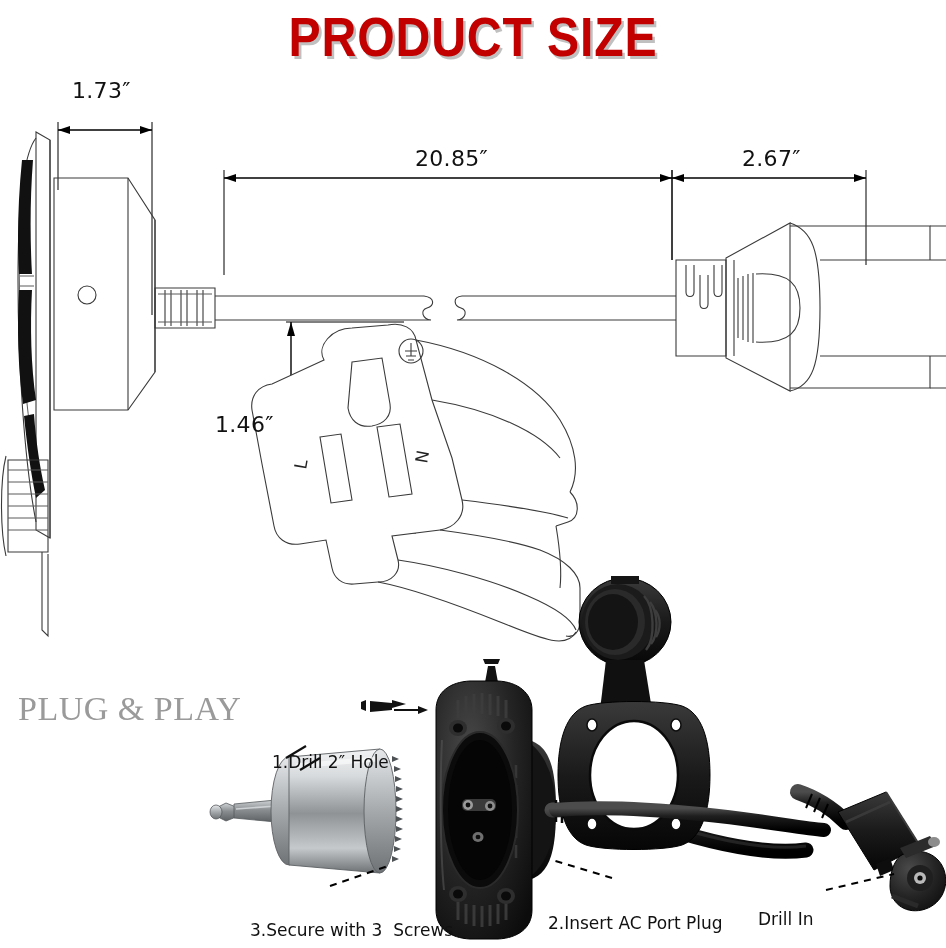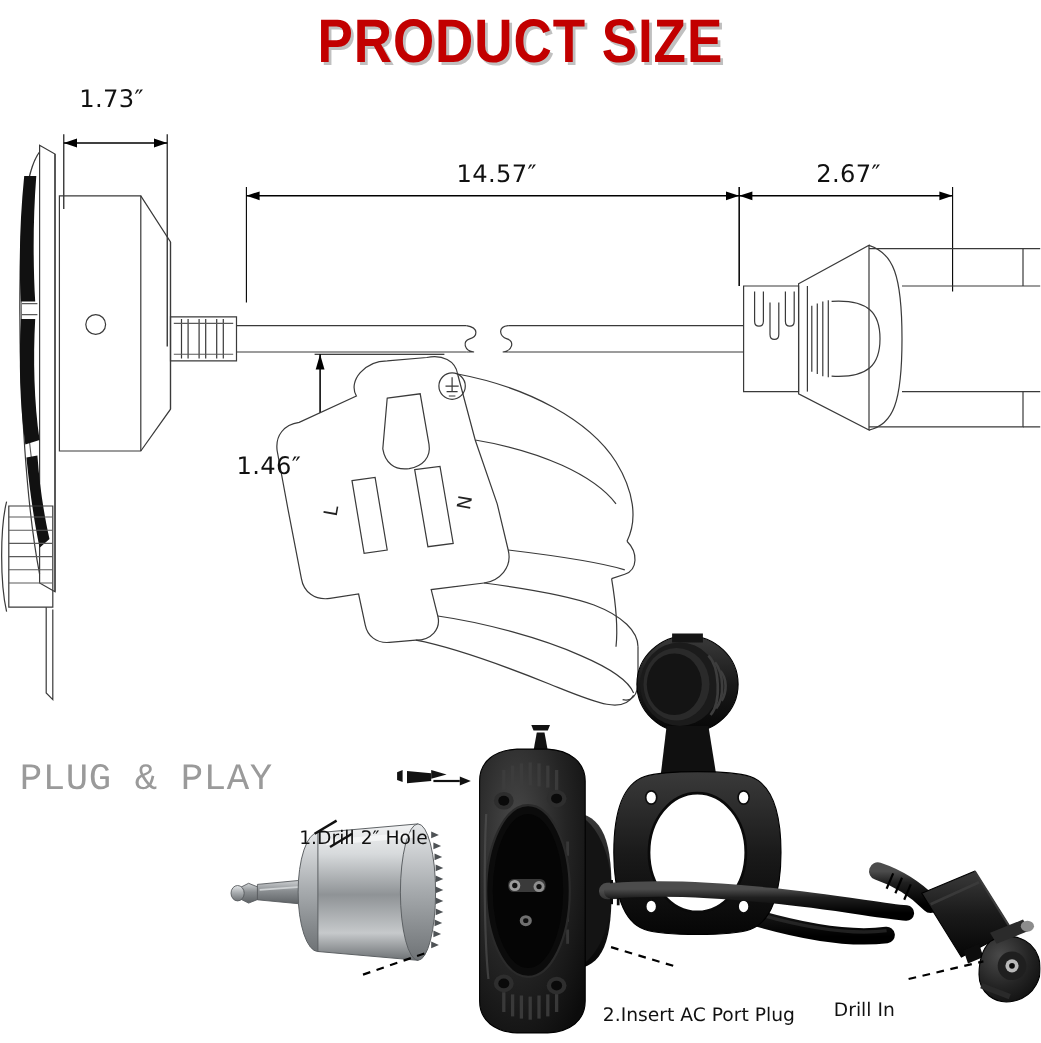--- a/index.html
+++ b/index.html
@@ -26,21 +26,21 @@
     font-size:22px;color:#111;white-space:nowrap;letter-spacing:.3px;
   }
   #dim-126{left:72px;top:78px;}
   #dim-1457{left:415px;top:146px;}
   #dim-267{left:742px;top:146px;}
   #dim-146{left:215px;top:412px;text-align:center;}
 
   
   #plugplay{
     left:18px;top:690px;font-size:34px;color:#9a9a9a;
-    font-family:Liberation Mono, monospace;
+    font-family:Liberation Serif, serif;
     letter-spacing:.5px;white-space:nowrap;
   }
 
   
   .step{
     font-family:"DejaVu Sans","Liberation Sans",sans-serif;
     font-size:17px;color:#111;white-space:pre;margin-top:21px;
   }
   #step1{left:272px;top:731px;}
   #step2{left:548px;top:892px;}
@@ -191,21 +191,21 @@
       <path class="ln" d="M570,432 C580,442 580,458 568,462 L556,466"></path>
       <path class="ln" d="M440,470 C470,474 512,480 540,490 C566,500 580,514 580,528"></path>
       <path class="ln" d="M398,500 C440,506 492,520 528,536 C556,548 572,560 576,570"></path>
       <path class="ln" d="M378,522 C410,528 460,546 500,562 C540,578 566,590 576,572"></path>
       <path class="ln" d="M580,528 L580,560 C580,572 574,578 566,576"></path>
       <path class="ln" d="M556,466 C560,490 562,510 560,528"></path>
     </g>
   </svg>
 
   <div class="abs dim" id="dim-126">1.73″</div>
-  <div class="abs dim" id="dim-1457">14.57″</div>
+  <div class="abs dim" id="dim-1457">20.85″</div>
   <div class="abs dim" id="dim-267">2.67″</div>
   <div class="abs dim" id="dim-146">1.46″</div>
 
   <div class="abs" id="plugplay">PLUG &amp; PLAY</div>
 
   <svg class="abs" style="left:0;top:560px;" width="946" height="388" viewBox="0 0 946 388">
     <defs>
       <linearGradient id="gMetal" x1="0" y1="0" x2="0" y2="1">
         <stop offset="0" stop-color="#f2f3f4"></stop>
         <stop offset="0.22" stop-color="#d7dadc"></stop>
@@ -439,15 +439,16 @@
 
       <path class="dash" d="M826,330 L894,314"></path>
     </g>
 
     <path class="dash" d="M612,318 L552,300"></path>
     <path class="dash" d="M330,326 L388,306"></path>
   </svg>
 
   <div class="abs step" id="step1">1.Drill 2″ Hole</div>
   <div class="abs step" id="step2">2.Insert AC Port Plug</div>
+  <div class="abs step" id="step3">3.Secure with 3  Screws</div>
   <div class="abs step" id="step4">Drill In</div>
 
 </div>
 
 </body></html>

